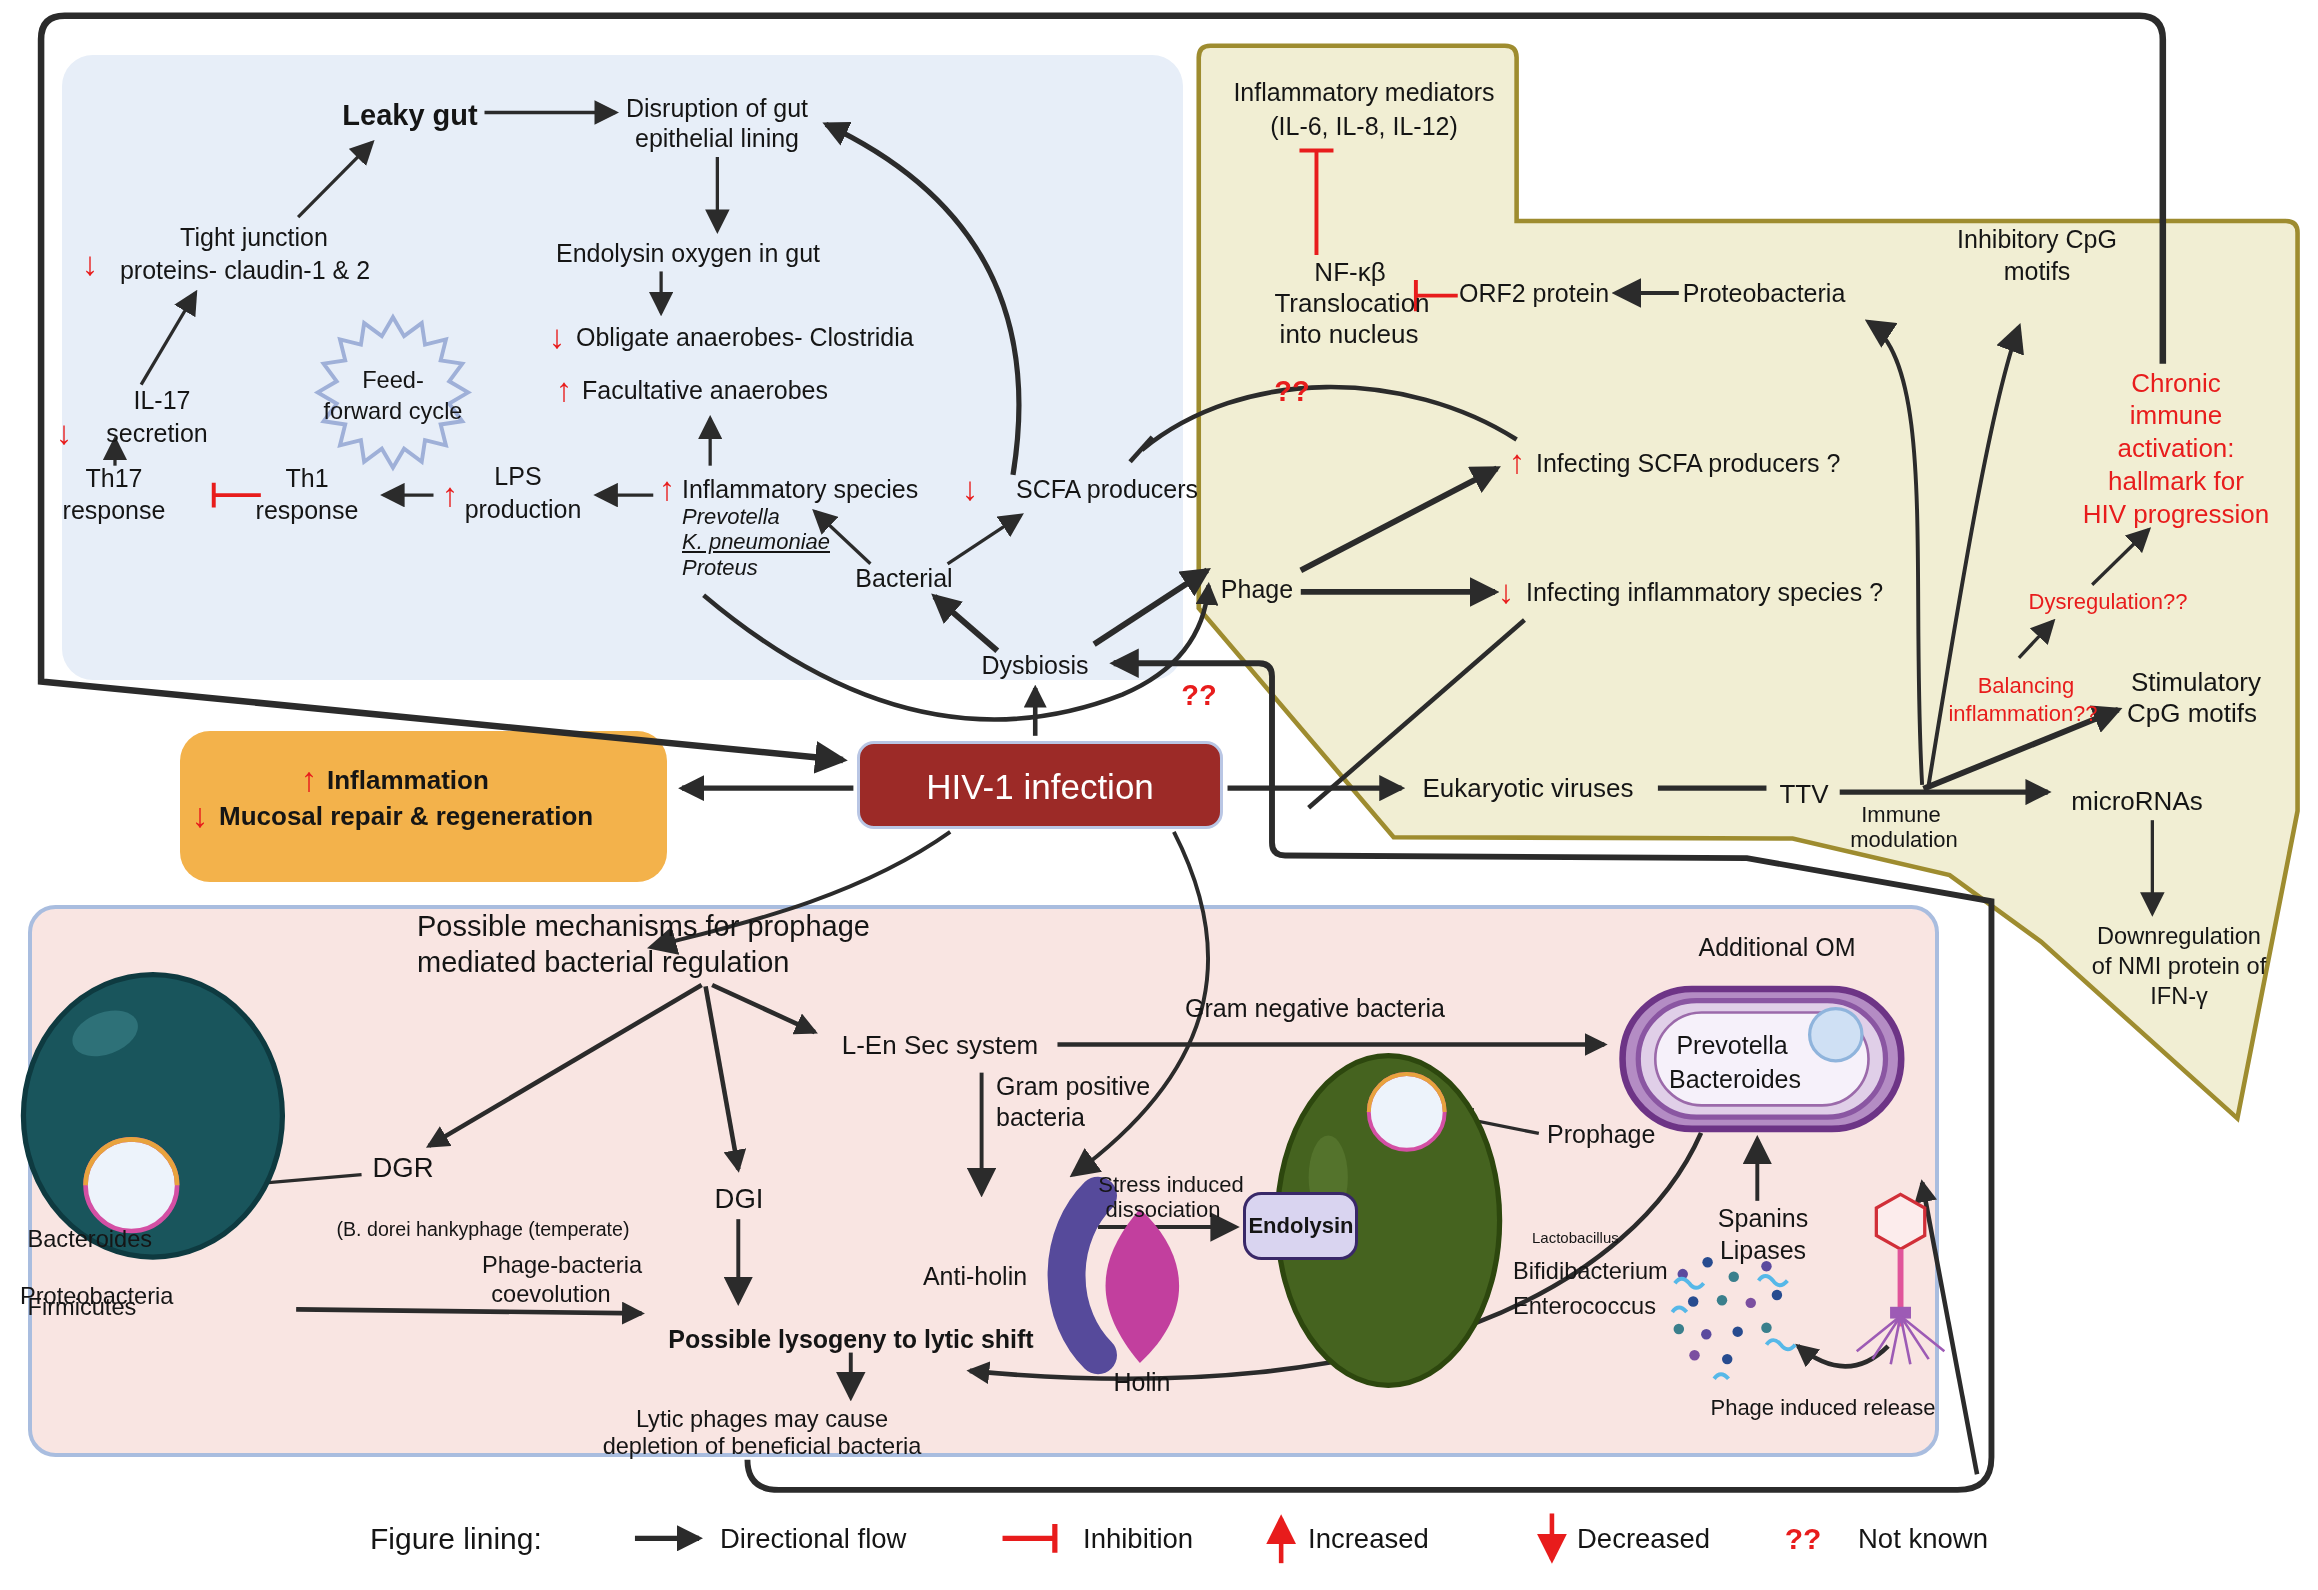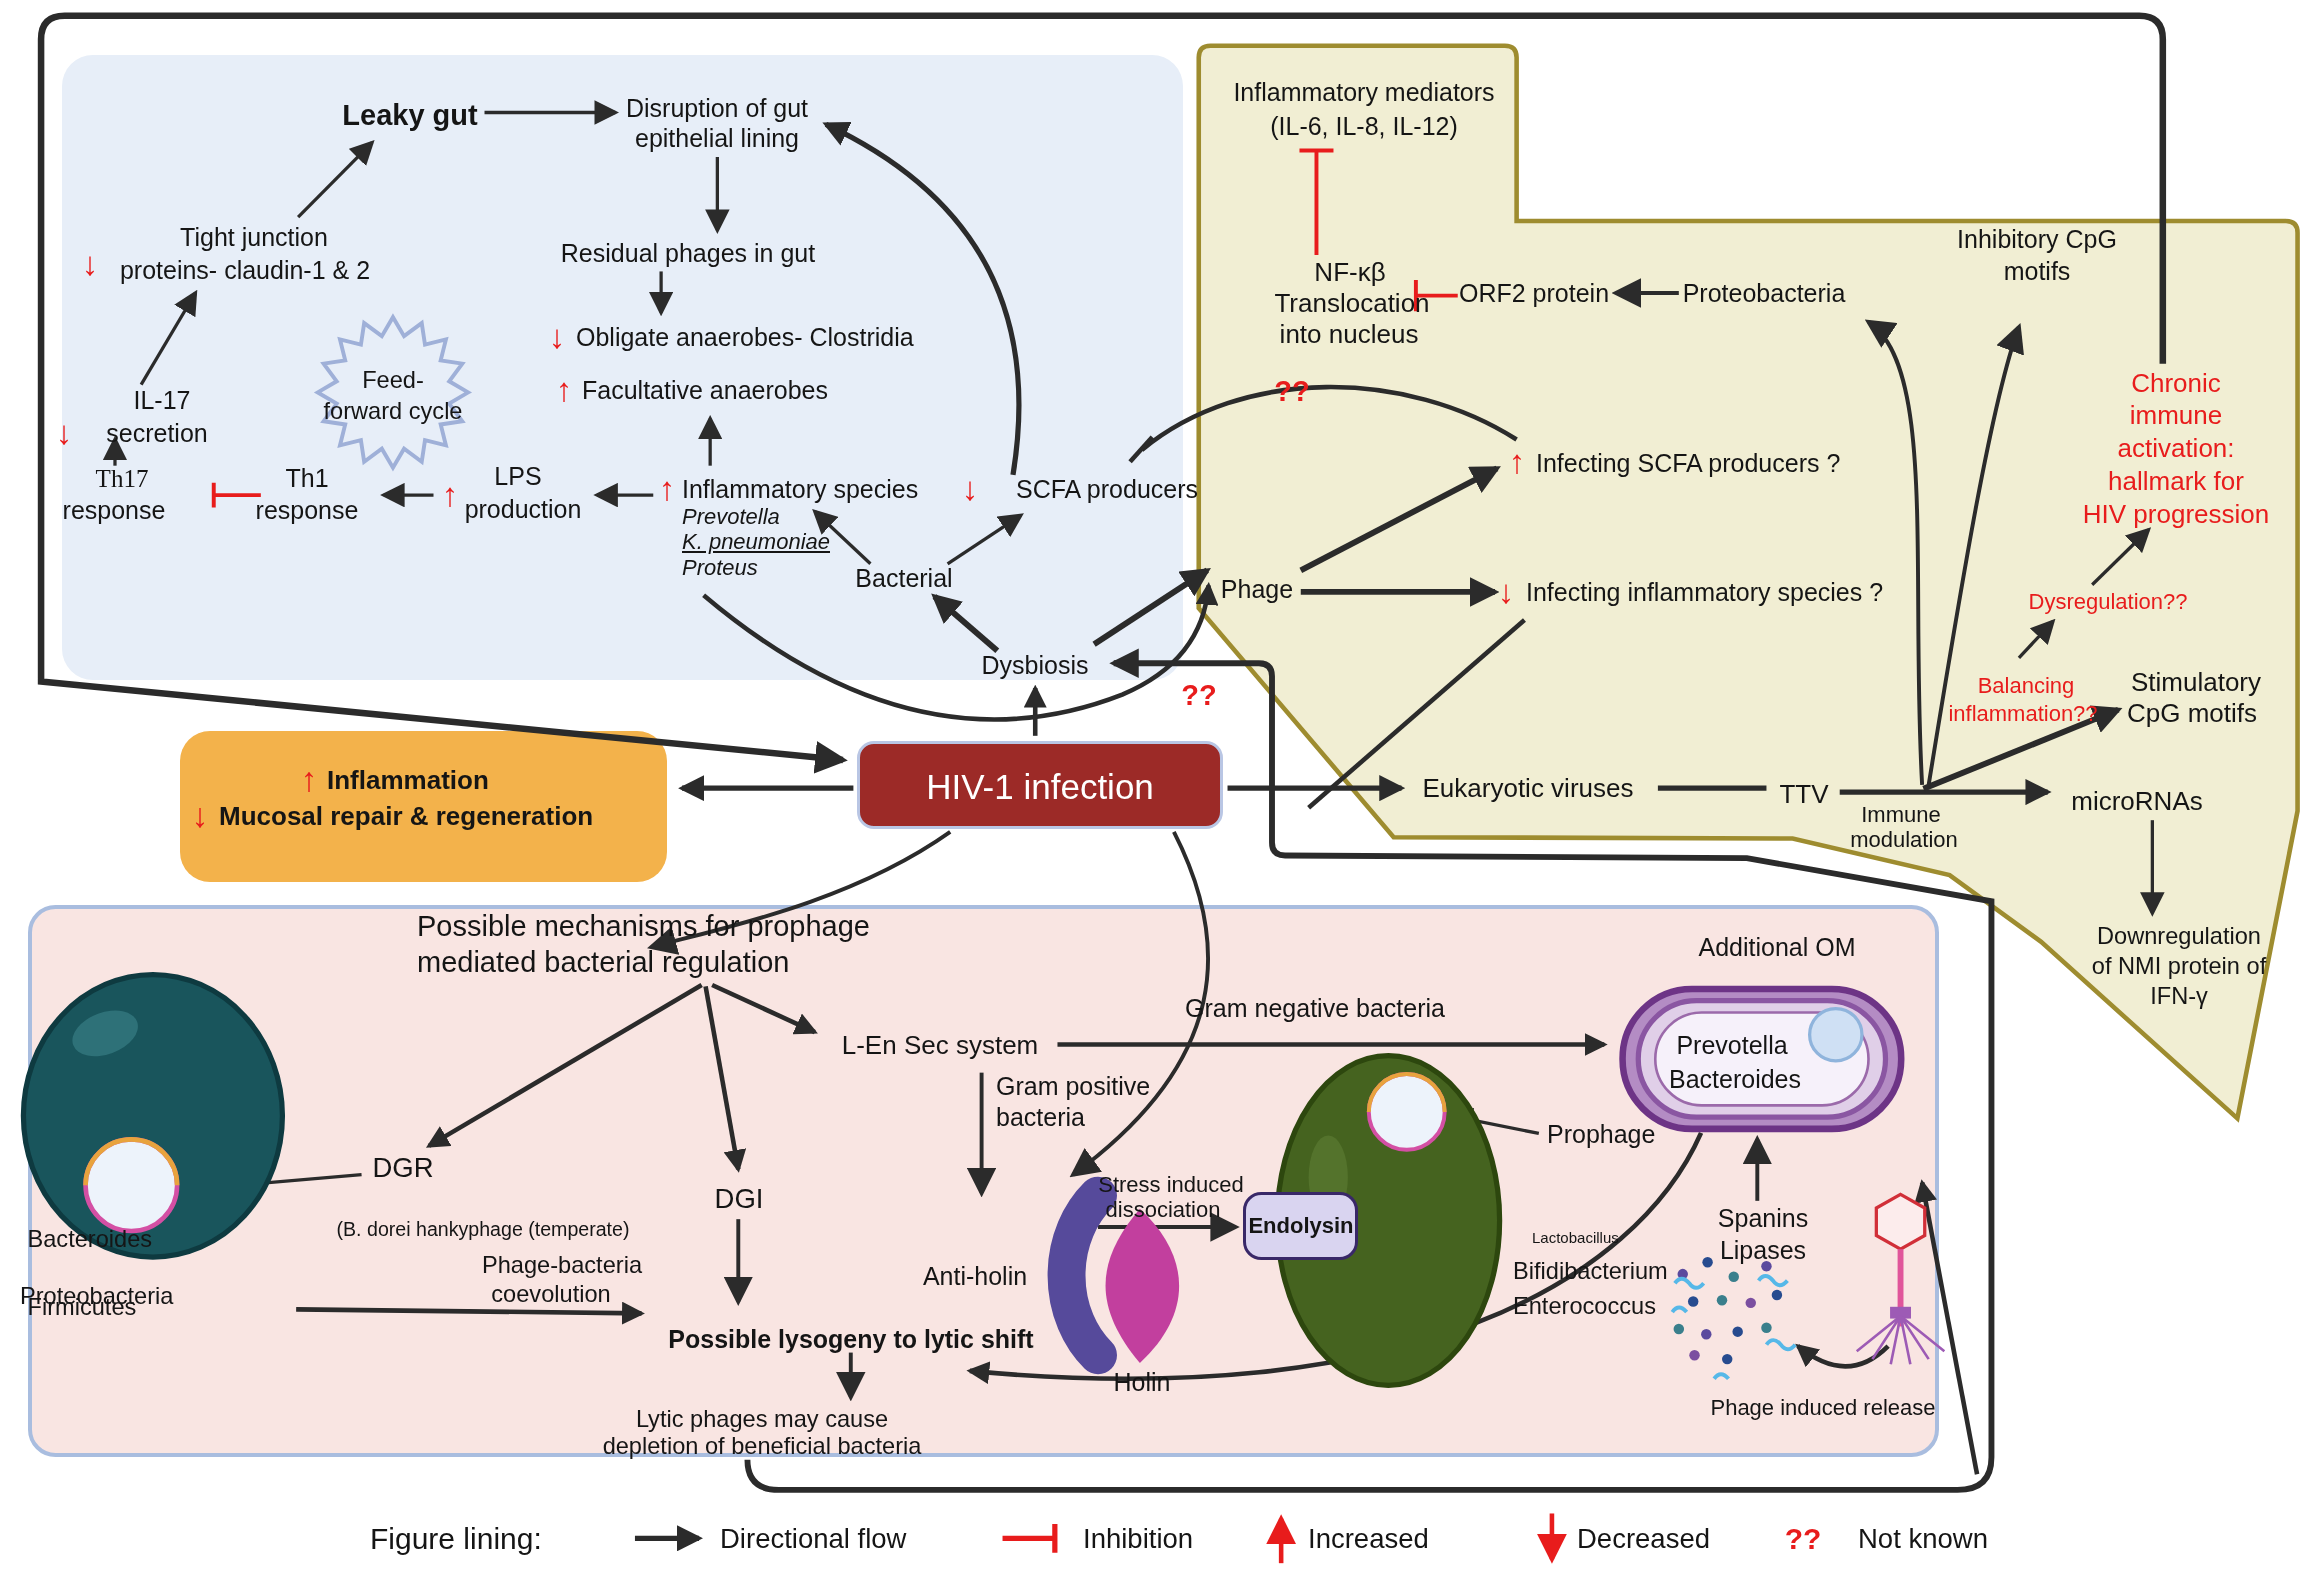--- a/index.html
+++ b/index.html
@@ -158,41 +158,41 @@
     <path d="M 1958 2390 L 1958 2322" stroke="#e81c1c" stroke-width="7" marker-end="url(#ahr)"></path>
     <path d="M 2372 2314 L 2372 2384" stroke="#e81c1c" stroke-width="7" marker-end="url(#ahr)"></path>
   </svg>
 
   <div class="box" id="hiv-box" style="z-index:3;"></div>
   <div class="box" id="endolysin-box"></div>
 
   <div class="lbl b" style="left:410px;top:115px;font-size:29px;">Leaky gut</div>
   <div class="lbl" style="left:717px;top:108px;">Disruption of gut</div>
   <div class="lbl" style="left:717px;top:138px;">epithelial lining</div>
-  <div class="lbl" style="left:688px;top:253px;">Residual phages in gut</div>
+  <div class="lbl" style="left:688px;top:253px;">Endolysin oxygen in gut</div>
   <div class="lbl red" style="left:557px;top:336px;font-size:33px;">↓</div>
   <div class="lbl left" style="left:576px;top:337px;">Obligate anaerobes- Clostridia</div>
   <div class="lbl red" style="left:564px;top:389px;font-size:33px;">↑</div>
   <div class="lbl left" style="left:582px;top:390px;">Facultative anaerobes</div>
   <div class="lbl red" style="left:667px;top:488px;font-size:33px;">↑</div>
   <div class="lbl left" style="left:682px;top:489px;">Inflammatory species</div>
   <div class="lbl left it" style="left:682px;top:517px;font-size:22px;">Prevotella</div>
   <div class="lbl left it" style="left:682px;top:542px;font-size:22px;text-decoration:underline;">K. pneumoniae</div>
   <div class="lbl left it" style="left:682px;top:568px;font-size:22px;">Proteus</div>
   <div class="lbl red" style="left:970px;top:488px;font-size:33px;">↓</div>
   <div class="lbl left" style="left:985px;top:489px;margin-left:31px;">SCFA producers</div>
   <div class="lbl" style="left:904px;top:578px;">Bacterial</div>
   <div class="lbl" style="left:1035px;top:665px;">Dysbiosis</div>
   <div class="lbl" style="left:254px;top:237px;">Tight junction</div>
   <div class="lbl red" style="left:90px;top:263px;font-size:33px;">↓</div>
   <div class="lbl" style="left:245px;top:270px;">proteins- claudin-1 &amp; 2</div>
   <div class="lbl" style="left:162px;top:400px;">IL-17</div>
   <div class="lbl red" style="left:64px;top:432px;font-size:33px;">↓</div>
   <div class="lbl" style="left:157px;top:433px;">secretion</div>
-  <div class="lbl" style="left:122px;top:478px;font-family:Liberation Serif, serif;">Th17</div>
+  <div class="lbl" style="left:114px;top:478px;">Th17</div>
   <div class="lbl" style="left:114px;top:510px;">response</div>
   <div class="lbl" style="left:307px;top:478px;">Th1</div>
   <div class="lbl" style="left:307px;top:510px;">response</div>
   <div class="lbl red" style="left:450px;top:494px;font-size:33px;">↑</div>
   <div class="lbl" style="left:518px;top:476px;">LPS</div>
   <div class="lbl" style="left:523px;top:509px;">production</div>
   <div class="lbl" style="left:393px;top:381px;font-size:23.6px;">Feed-</div>
   <div class="lbl" style="left:393px;top:412px;font-size:23.6px;">forward cycle</div>
 
   <div class="lbl" style="left:1364px;top:92px;">Inflammatory mediators</div>

